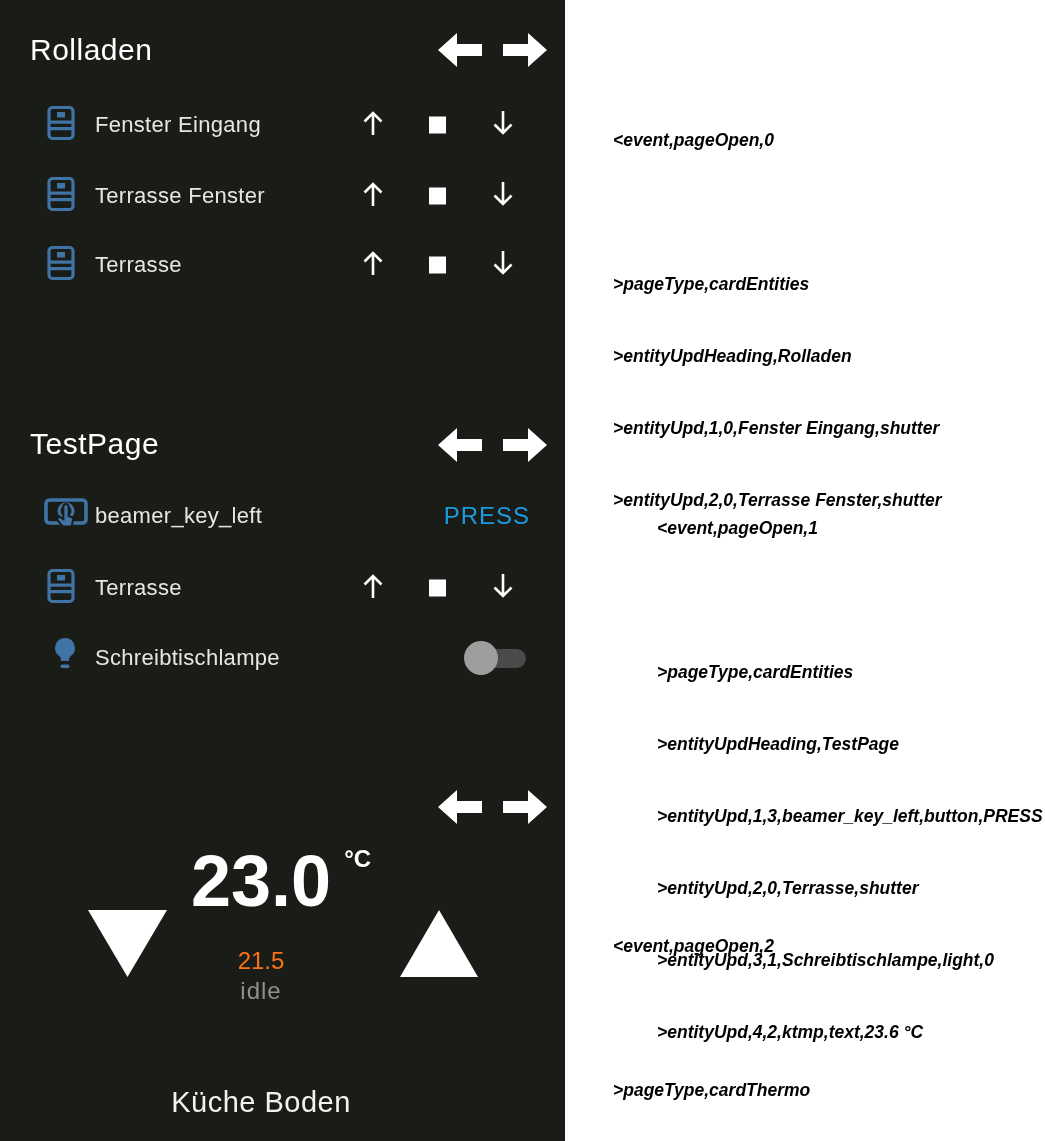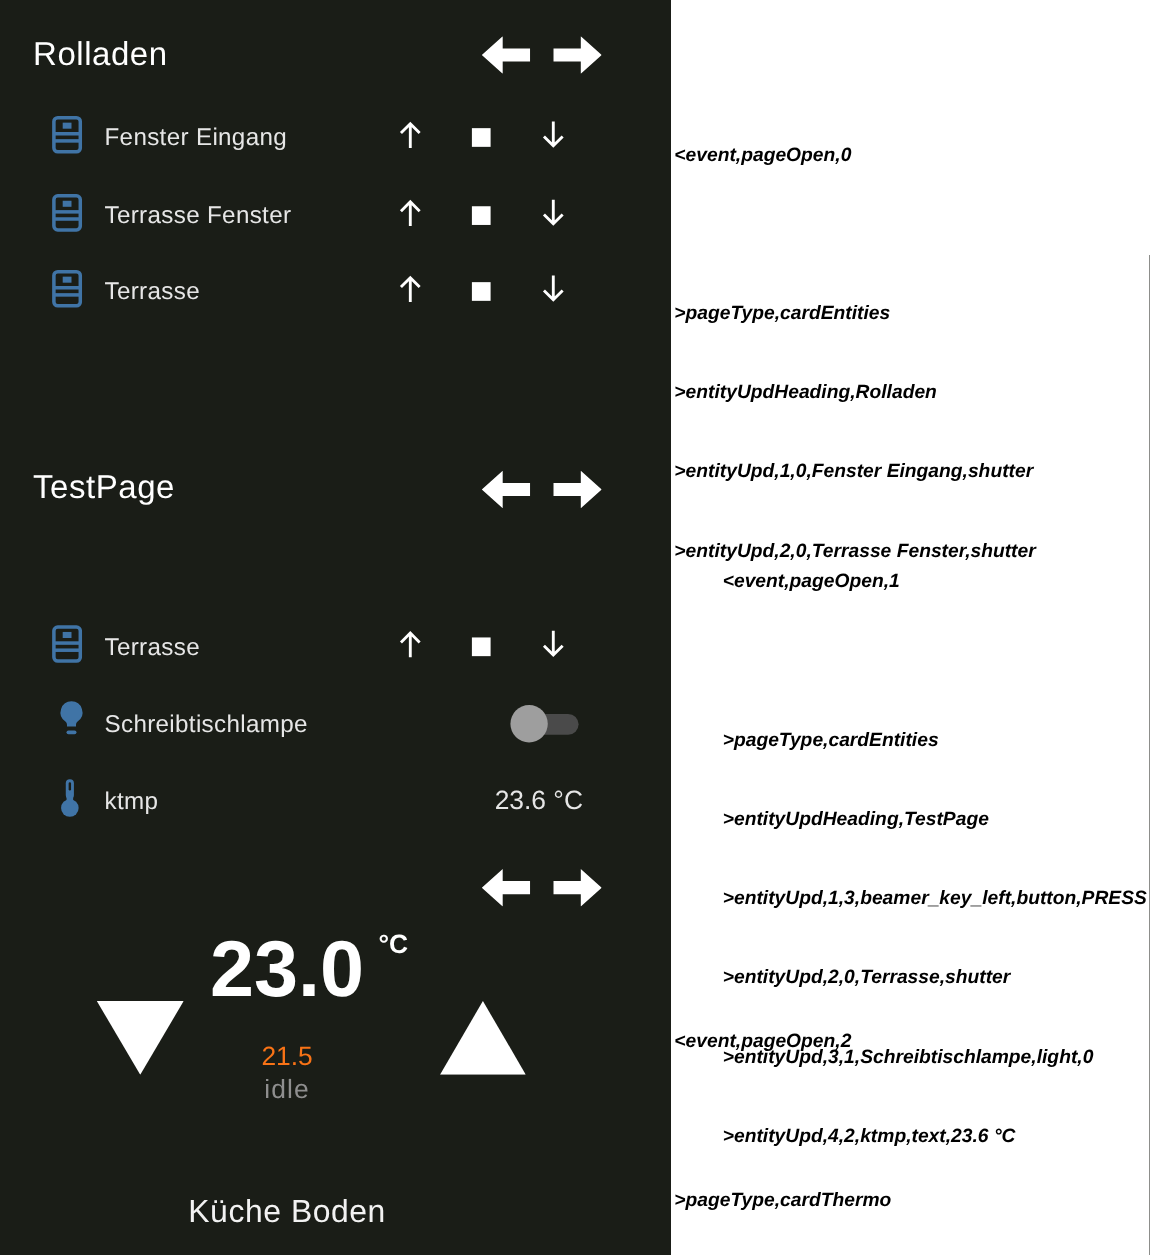--- a/index.html
+++ b/index.html
@@ -2,21 +2,21 @@
 <html><head>
 <meta charset="utf-8">
 <style>
   html,body{margin:0;padding:0;}
   body{
     width:1045px;height:1141px;position:relative;background:#ffffff;
     font-family:"Liberation Sans",sans-serif;overflow:hidden;
   }
   .panel{
     position:absolute;left:0;top:0;width:565px;height:1141px;
-    background:#1a1d17;overflow:hidden;padding-left:45px;
+    background:#1a1d17;overflow:hidden;
   }
   .card{position:absolute;left:0;width:565px;}
   .heading{
     position:absolute;left:30px;color:#ffffff;font-size:30px;line-height:1.1;
     font-weight:400;letter-spacing:.5px;
   }
   .nav-btn{position:absolute;width:44px;height:34px;cursor:pointer;}
   .nav-btn svg{display:block;}
   .row{position:absolute;left:0;width:565px;height:54px;}
   .row .icon{position:absolute;top:50%;transform:translateY(-50%);}
@@ -149,20 +149,31 @@
       <svg width="44" height="34" viewBox="0 0 44 34">
         <polygon points="0,17 19,0 19,11 44,11 44,23 19,23 19,34" fill="#ffffff"></polygon>
       </svg>
     </div>
     <div class="nav-btn" style="left:503px;top:38px;">
       <svg width="44" height="34" viewBox="0 0 44 34">
         <polygon points="44,17 25,0 25,11 0,11 0,23 25,23 25,34" fill="#ffffff"></polygon>
       </svg>
     </div>
 
+    <div class="row" style="top:99px;">
+      <span class="icon" style="left:43px;">
+        <svg width="46" height="40" viewBox="0 0 46 40">
+          <rect x="3" y="6" width="40" height="23" rx="3.5" fill="none" stroke="#4074a6" stroke-width="3.6"></rect>
+          <circle cx="23" cy="17" r="7" fill="none" stroke="#4074a6" stroke-width="3"></circle>
+          <path d="M20.4 12.5 a2.6 2.6 0 0 1 5.2 0 v9.5 l4.8 1.9 -1.7 8.6 h-9 l-6 -7.4 2.6 -2.6 4.1 2.7 z" fill="#4074a6" stroke="#1a1d17" stroke-width="2"></path>
+        </svg>
+      </span>
+      <span class="label">beamer_key_left</span>
+      <span class="press">PRESS</span>
+    </div>
 
     <div class="row" style="top:171px;">
       <span class="icon" style="left:47px;">
         <svg width="28" height="35" viewBox="0 0 28 35">
           <rect x="2" y="2" width="24" height="31" rx="3.5" fill="none" stroke="#4074a6" stroke-width="3.2"></rect>
           <rect x="10" y="6.5" width="8" height="5.5" fill="#4074a6"></rect>
           <rect x="3" y="15" width="22" height="3.2" fill="#4074a6"></rect>
           <rect x="3" y="21.5" width="22" height="3.2" fill="#4074a6"></rect>
         </svg>
       </span>
@@ -187,32 +198,20 @@
           <rect x="8.5" y="28.5" width="9" height="3.4" rx="1.7" fill="#4074a6"></rect>
         </svg>
       </span>
       <span class="label">Schreibtischlampe</span>
       <span class="toggle">
         <span class="track"></span>
         <span class="knob"></span>
       </span>
     </div>
 
-    <div class="row" style="top:311px;">
-      <span class="icon" style="left:53px;">
-        <svg width="21" height="38" viewBox="0 0 21 38">
-          <rect x="6.8" y="2" width="7.4" height="18" rx="3.7" fill="#4074a6"></rect>
-          <circle cx="10.5" cy="28" r="8" fill="#4074a6"></circle>
-          <rect x="7.5" y="14" width="6" height="12" fill="#4074a6"></rect>
-          <rect x="9.4" y="4.6" width="2.2" height="7.5" rx="1.1" fill="#1a1d17"></rect>
-        </svg>
-      </span>
-      <span class="label">ktmp</span>
-      <span class="value">23.6 °C</span>
-    </div>
   </div>
 
   <div class="card" style="top:760px;height:381px;">
     <div class="nav-btn" style="left:438px;top:30px;">
       <svg width="44" height="34" viewBox="0 0 44 34">
         <polygon points="0,17 19,0 19,11 44,11 44,23 19,23 19,34" fill="#ffffff"></polygon>
       </svg>
     </div>
     <div class="nav-btn" style="left:503px;top:30px;">
       <svg width="44" height="34" viewBox="0 0 44 34">

